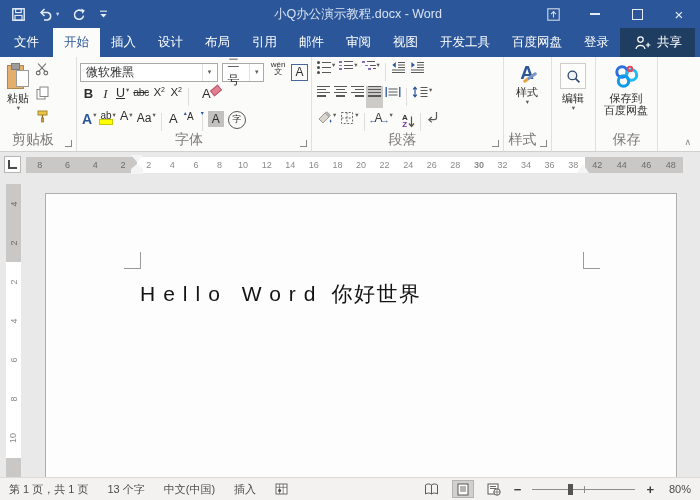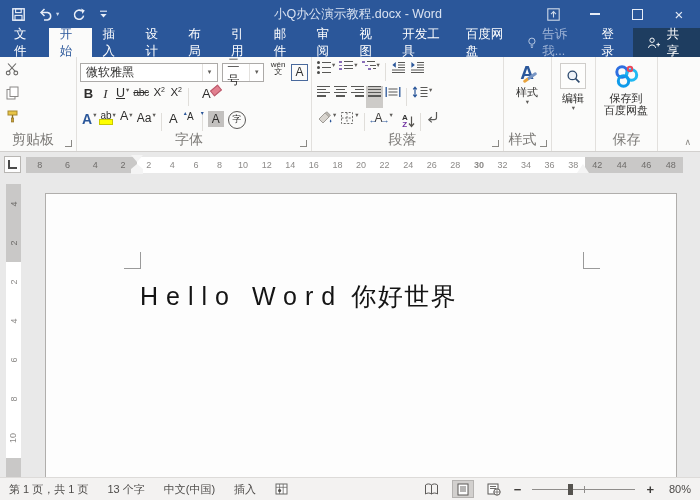--- a/index.html
+++ b/index.html
@@ -139,21 +139,21 @@
   .vseg.gray{background:#c9c8c7;color:#6e6c6a;}
   .vseg.white{background:#ffffff;}
   .vs-top{height:78px;}
   .vs-mid{height:196px;}
   .vs-bot{flex:1;}
   .vnum{transform:rotate(-90deg);}
   .page{position:absolute;left:45px;top:15px;width:632px;height:300px;background:#fdfdfd;border:1px solid #b0aeac;box-sizing:border-box;}
   .cropmark{position:absolute;width:16px;height:16px;}
   .crop-left{left:78px;top:58px;border-right:1px solid #9a9a9a;border-bottom:1px solid #9a9a9a;}
   .crop-right{left:537px;top:58px;border-left:1px solid #9a9a9a;border-bottom:1px solid #9a9a9a;}
-  .docline{position:absolute;left:94px;top:86px;font-size:25px;color:#141414;white-space:nowrap;}
+  .docline{position:absolute;left:94px;top:86px;font-size:21px;color:#141414;white-space:nowrap;}
   .docline .lat{letter-spacing:8px;}
   .docline .cjk{letter-spacing:1.5px;margin-left:8px;}
 
   
   .statusbar{position:absolute;left:0;right:0;bottom:0;height:22px;background:#f3f2f1;border-top:1px solid #dddbd9;display:flex;align-items:center;font-size:11px;color:#4d4b49;}
   .stleft{display:flex;align-items:center;gap:19px;padding-left:9px;}
   .stitem{display:flex;align-items:center;}
   .stright{margin-left:auto;display:flex;align-items:center;gap:9px;padding-right:9px;}
   .viewbtn{width:22px;height:18px;display:flex;align-items:center;justify-content:center;}
   .viewbtn.sel{background:#d2d0ce;border:1px solid #b5b3b1;box-sizing:border-box;}
@@ -223,43 +223,45 @@
     <div class="tab active">开始</div>
     <div class="tab">插入</div>
     <div class="tab">设计</div>
     <div class="tab">布局</div>
     <div class="tab">引用</div>
     <div class="tab">邮件</div>
     <div class="tab">审阅</div>
     <div class="tab">视图</div>
     <div class="tab">开发工具</div>
     <div class="tab">百度网盘</div>
-    <div class="tellme">
-      <svg width="12" height="14" viewBox="0 0 12 14">
-          <circle cx="6" cy="4.8" r="3.8" fill="none" stroke="#c4d2e8" stroke-width="1.1"></circle>
-          <path d="M4.4 10.5 h3.2 M4.8 12.3 h2.4" stroke="#c4d2e8" stroke-width="1.1"></path>
-        </svg>
-      <span>告诉我...</span>
-    </div>
     <div class="signin">登录</div>
     <div class="share">
       <svg width="18" height="14" viewBox="0 0 18 14">
           <circle cx="7.5" cy="3.6" r="2.7" fill="none" stroke="#fff" stroke-width="1.2"></circle>
           <path d="M3 13 a4.6 4.6 0 0 1 9 0" fill="none" stroke="#fff" stroke-width="1.2"></path>
           <path d="M12.8 9 h4.6 M15.1 6.7 v4.6" stroke="#fff" stroke-width="1.2"></path>
         </svg>
       <span>共享</span>
     </div>
     <div class="tabspacer"></div>
   </div>
 
   <div class="ribbon">
 
     <div class="rgroup" style="width:77px;">
       <div class="clipflex">
+        <button class="bigbtn">
+          <span class="clipicon">
+              <i class="board"></i>
+              <i class="clip"></i>
+              <i class="paper"></i>
+            </span>
+          <span class="biglabel">粘贴</span>
+          <span class="darr"></span>
+        </button>
         <div class="clipcol">
           <button class="sbtn">
             <svg width="14" height="14" viewBox="0 0 14 14">
                 <path d="M3.8 9.3 L11 1.5 M10.2 9.3 L3 1.5" stroke="#6b6a68" stroke-width="1.1" fill="none"></path>
                 <circle cx="3.2" cy="11" r="1.9" fill="none" stroke="#6b6a68" stroke-width="1.1"></circle>
                 <circle cx="10.8" cy="11" r="1.9" fill="none" stroke="#6b6a68" stroke-width="1.1"></circle>
               </svg>
           </button>
           <button class="sbtn">
             <svg width="13" height="14" viewBox="0 0 13 14">

